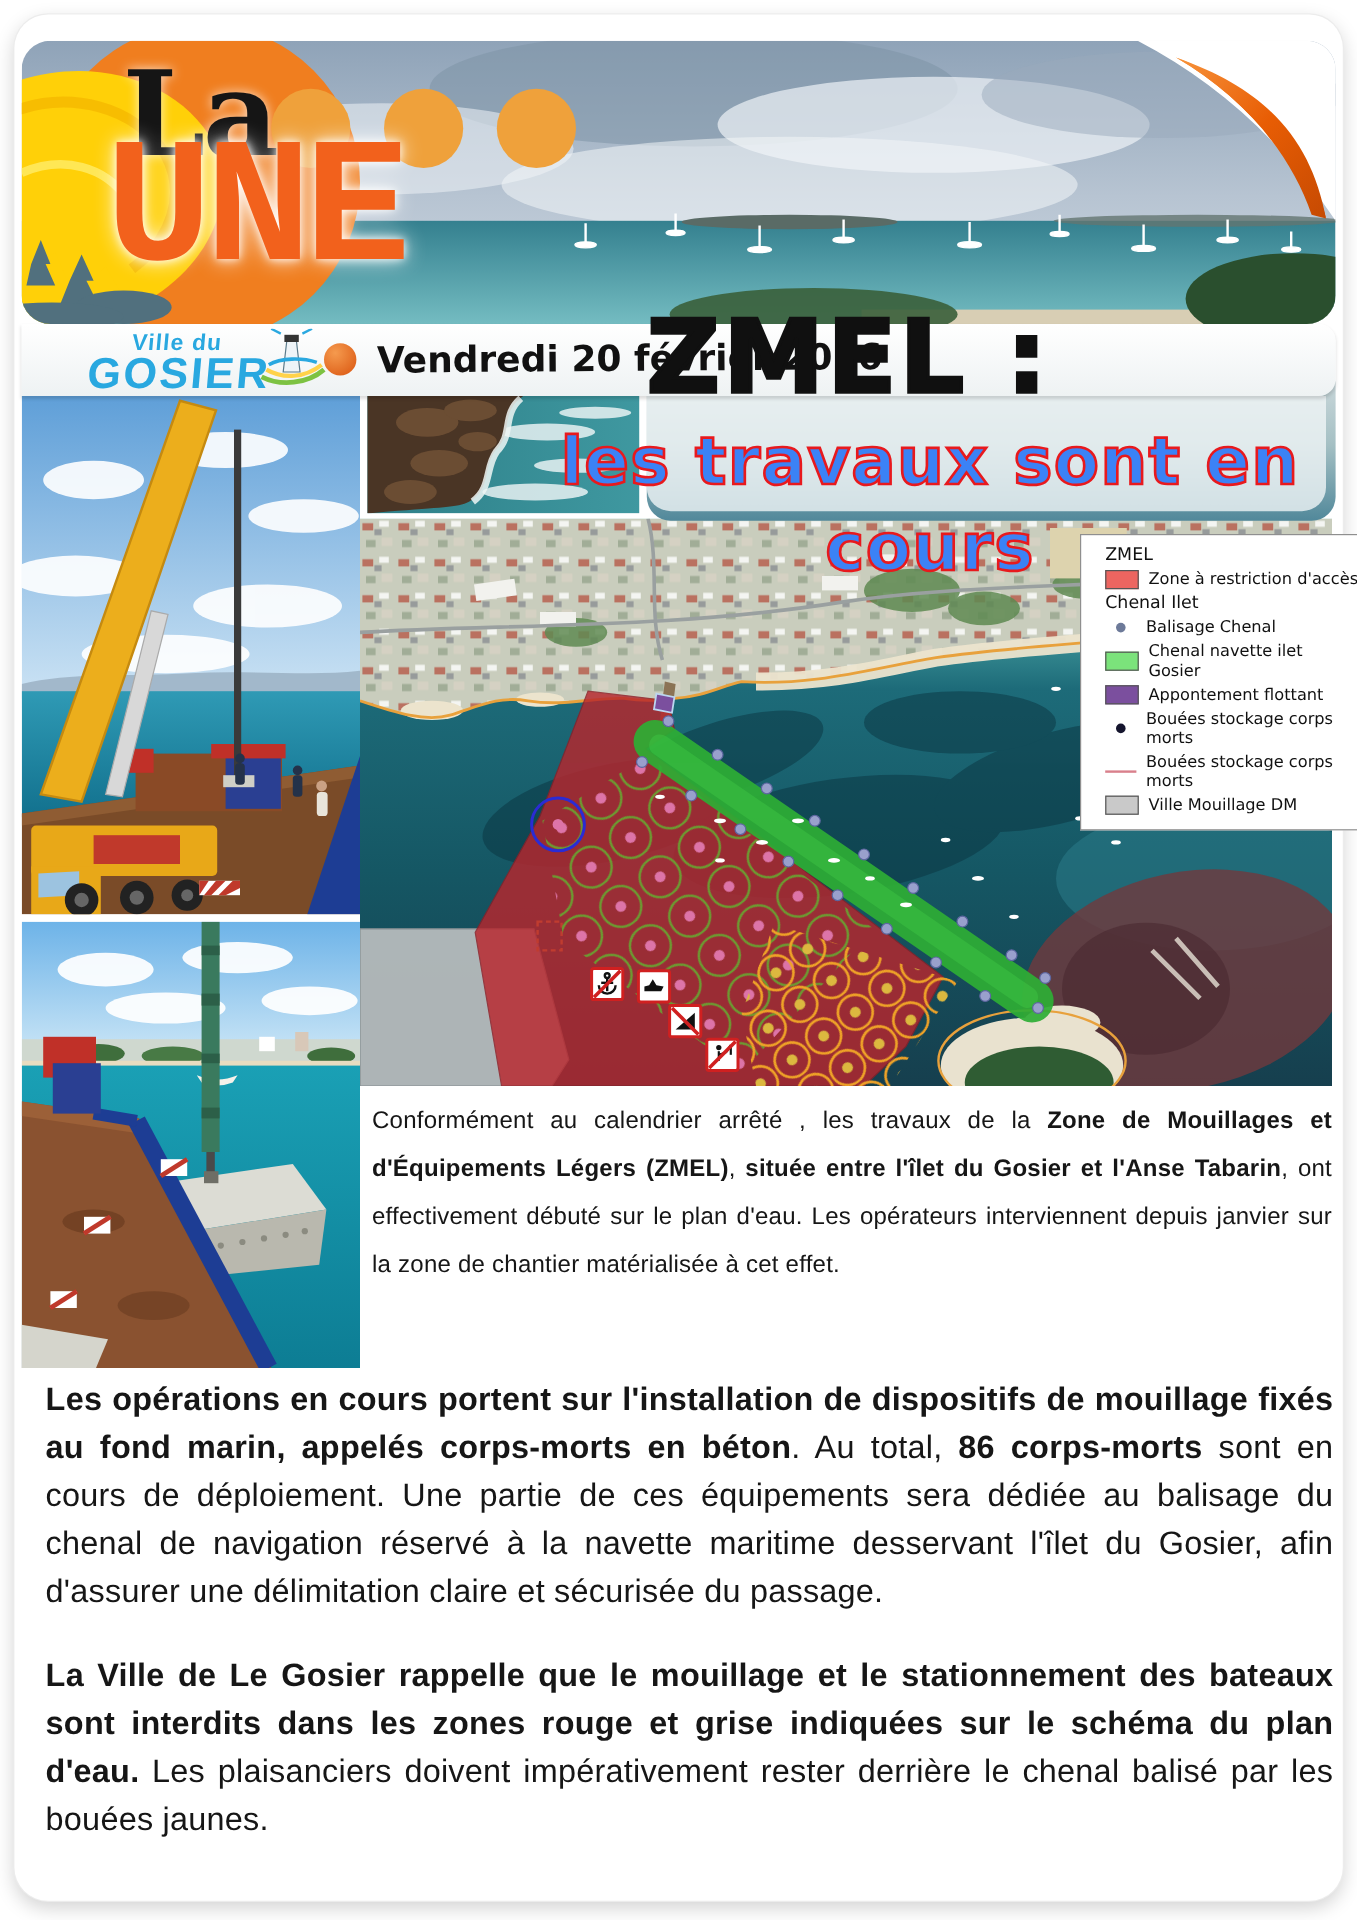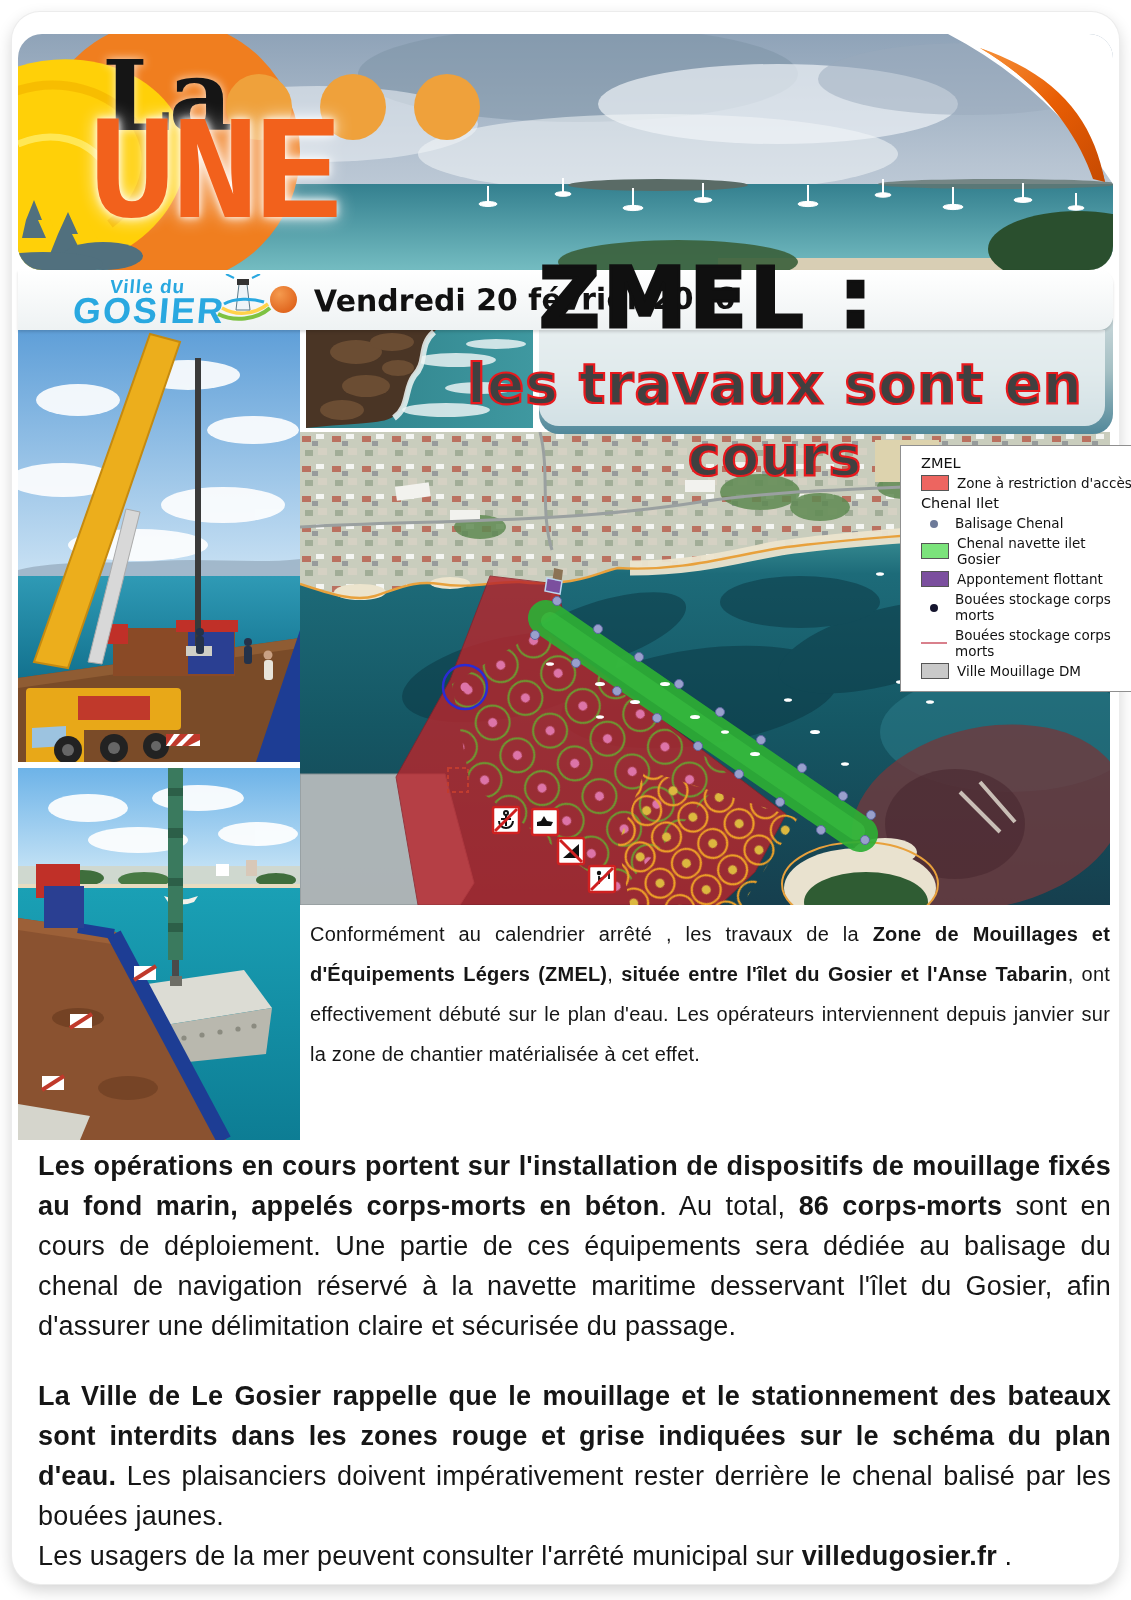--- a/index.html
+++ b/index.html
@@ -29,21 +29,21 @@
   
   .hl-backdrop{left:527px;top:306px;width:574px;height:116px;border-radius:0 0 20px 20px;
                background:linear-gradient(180deg,#c9d7da 0%,#a5c0c4 45%,#51889a 100%);z-index:1;}
   .hl-frost{left:527px;top:318px;width:566px;height:96px;background:rgba(240,245,246,.8);
             border-radius:0 0 20px 20px;z-index:2;}
   .hl-black{left:527px;top:240px;width:566px;height:92px;z-index:4;
             font-family:"DejaVu Sans",sans-serif;font-weight:bold;font-size:84px;line-height:92px;
             color:#101010;-webkit-text-stroke:3px #101010;letter-spacing:3px;}
   .hl-red{left:433px;top:336px;width:660px;z-index:4;text-align:center;
           font-family:"DejaVu Sans",sans-serif;font-weight:bold;font-size:55px;line-height:72px;
-          color:#404040;-webkit-text-stroke:2.2px #E8191D;letter-spacing:1px;}
+          color:#3b82f6;-webkit-text-stroke:2.2px #E8191D;letter-spacing:1px;}
   
   .photo1{left:6px;top:318px;width:282px;height:432px;overflow:hidden;}
   .photo2{left:6px;top:756px;width:282px;height:372px;overflow:hidden;}
   .rocky{left:294px;top:318px;width:227px;height:98px;overflow:hidden;}
   .map{left:288px;top:420px;width:810px;height:473px;overflow:hidden;}
   
   .legend{left:888px;top:433px;width:212px;background:#ffffff;border:1px solid #8f8f8f;
           padding:7px 8px 8px 20px;z-index:5;font-family:"DejaVu Sans",sans-serif;font-size:13.5px;color:#111;}
   .lg-title{font-size:14.5px;margin:2px 0 3px 0;}
   .lg-row{display:flex;align-items:center;margin:4px 0;}
@@ -561,17 +561,16 @@
           <span>Ville Mouillage DM</span>
         </div>
   </div>
 
   <div class="abs p-col"><span>Conformément au calendrier arrêté , les travaux de la </span><b>Zone de Mouillages et d'Équipements Légers (ZMEL)</b><span>, </span><b>située entre l'îlet du Gosier et l'Anse Tabarin</b><span>, ont effectivement débuté sur le plan d'eau. Les opérateurs interviennent depuis janvier sur la zone de chantier matérialisée à cet effet.</span></div>
 
   <div class="abs p-wide">
     <p><b>Les opérations en cours portent sur l'installation de dispositifs de mouillage fixés au fond marin, appelés corps-morts en béton</b><span>. Au total, </span><b>86 corps-morts</b><span> sont en cours de déploiement. Une partie de ces équipements sera dédiée au balisage du chenal de navigation réservé à la navette maritime desservant l'îlet du Gosier, afin d'assurer une délimitation claire et sécurisée du passage.</span></p>
     <div class="gap"></div>
     <p><b>La Ville de Le Gosier rappelle que le mouillage et le stationnement des bateaux sont interdits dans les zones rouge et grise indiquées sur le schéma du plan d'eau.</b><span> Les plaisanciers doivent impérativement rester derrière le chenal balisé par les bouées jaunes.</span></p>
-    <p><span>Les usagers de la mer peuvent consulter l'arrêté municipal sur </span><b>villedugosier.fr</b><span> .</span></p>
   </div>
 
 </div>
 </div>
 
 </body></html>

